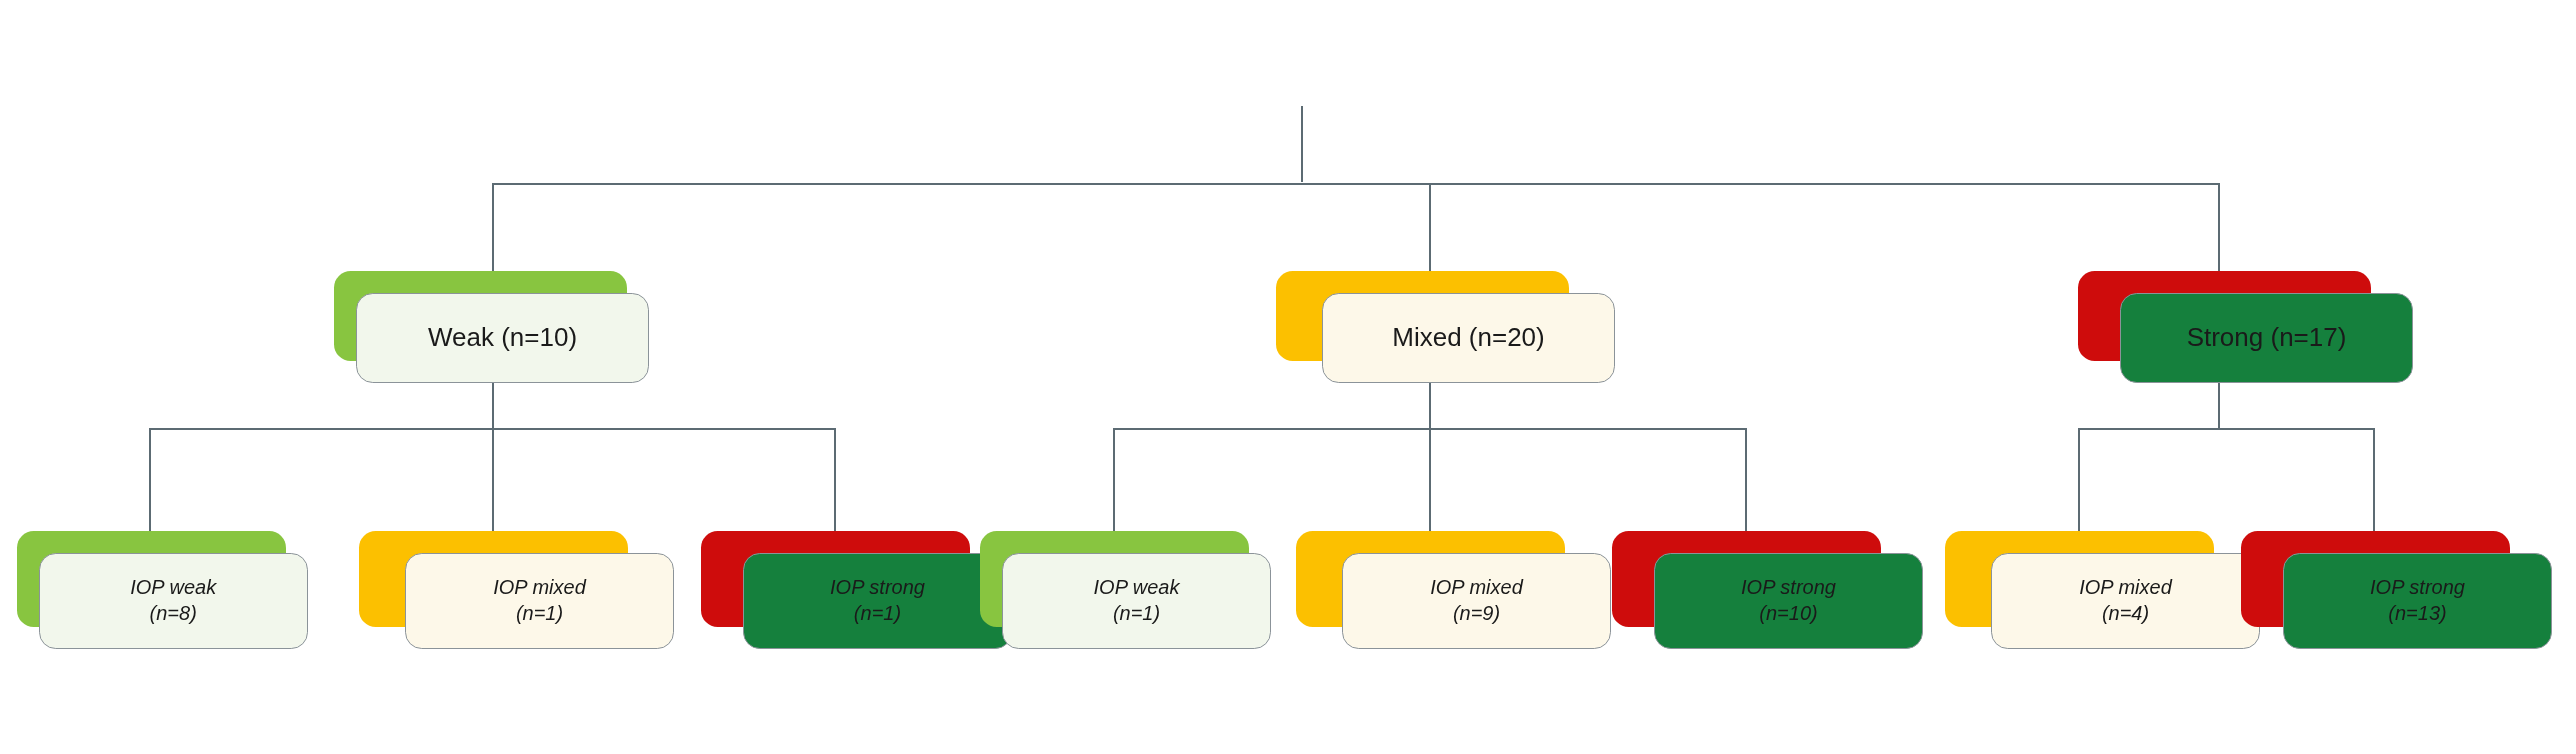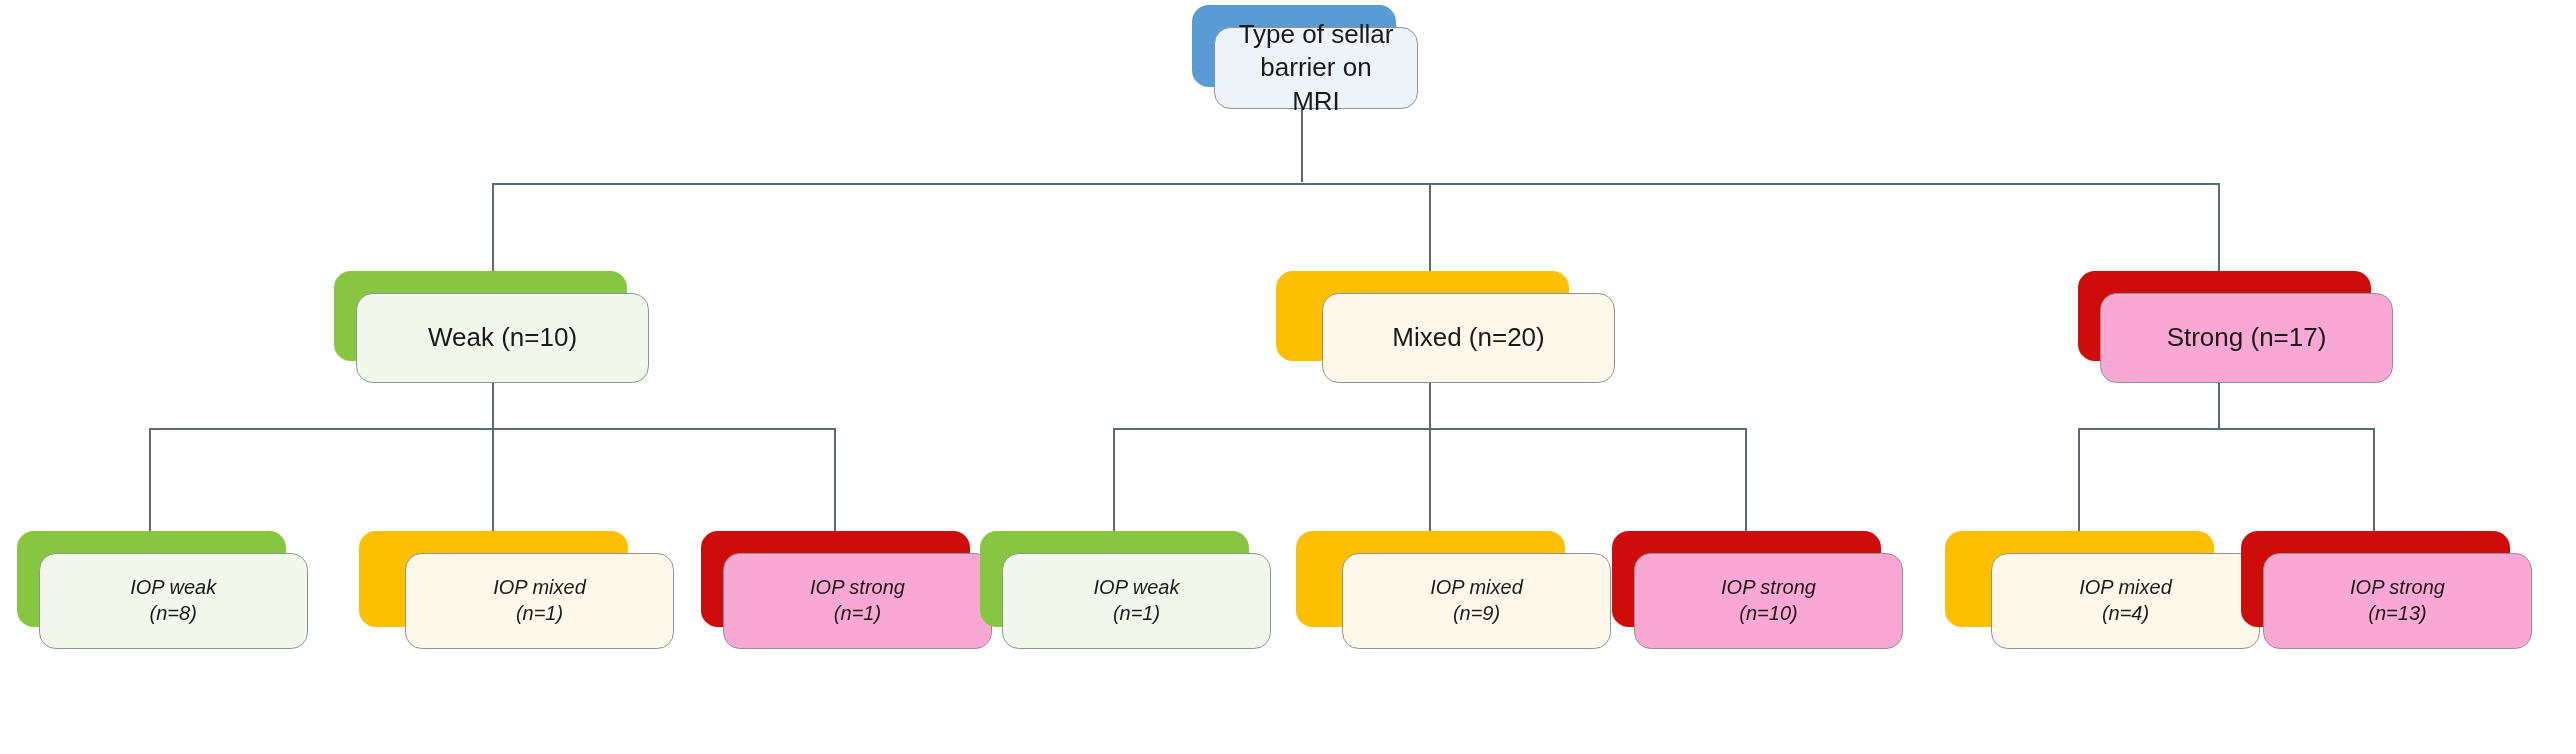--- a/index.html
+++ b/index.html
@@ -60,21 +60,21 @@
   .theme-blue   .shadow { background: #5b9bd5; }
   .theme-blue   .face   { background: #eef3f9; }
 
   .theme-green  .shadow { background: #88c540; }
   .theme-green  .face   { background: #f2f7ec; }
 
   .theme-orange .shadow { background: #fcc000; }
   .theme-orange .face   { background: #fdf8e9; margin-left: 24px; }
 
   .theme-red    .shadow { background: #ce0c0c; }
-  .theme-red    .face   { background: #f9a8d4; }
+  .theme-red    .face   { background: #15803d; margin-left: 20px; }
 
   
   .sz-root { width: 204px; height: 82px; font-size: 26px; }
   .sz-mid  { width: 269px; height: 90px; font-size: 26px; padding-left: 24px; }
   .sz-leaf { width: 269px; height: 96px; font-size: 20px; font-style: italic; }
 </style>
 </head>
 <body>
 
 <div id="canvas">
@@ -97,28 +97,20 @@
   <div class="line h" style="left:1113px; top:428px; width:634px;"></div>
   <div class="line v" style="left:1113px; top:428px; height:115px;"></div>
   <div class="line v" style="left:1429px; top:428px; height:115px;"></div>
   <div class="line v" style="left:1745px; top:428px; height:115px;"></div>
 
   <div class="line v" style="left:2218px; top:382px; height:46px;"></div>
   <div class="line h" style="left:2078px; top:428px; width:296px;"></div>
   <div class="line v" style="left:2078px; top:428px; height:115px;"></div>
   <div class="line v" style="left:2373px; top:428px; height:115px;"></div>
 
-  <div class="node sz-root theme-blue" style="left:1192px; top:5.1px;">
-    <div class="shadow"></div>
-    <div class="face">
-      <span class="label">Type of sellar
-barrier on
-MRI</span>
-    </div>
-  </div>
 
   <div class="node sz-mid theme-green" style="left:334px; top:271px;">
     <div class="shadow"></div>
     <div class="face">
       <span class="label">Weak (n=10)</span>
     </div>
   </div>
 
   <div class="node sz-mid theme-orange" style="left:1276px; top:271px;">
     <div class="shadow"></div>

